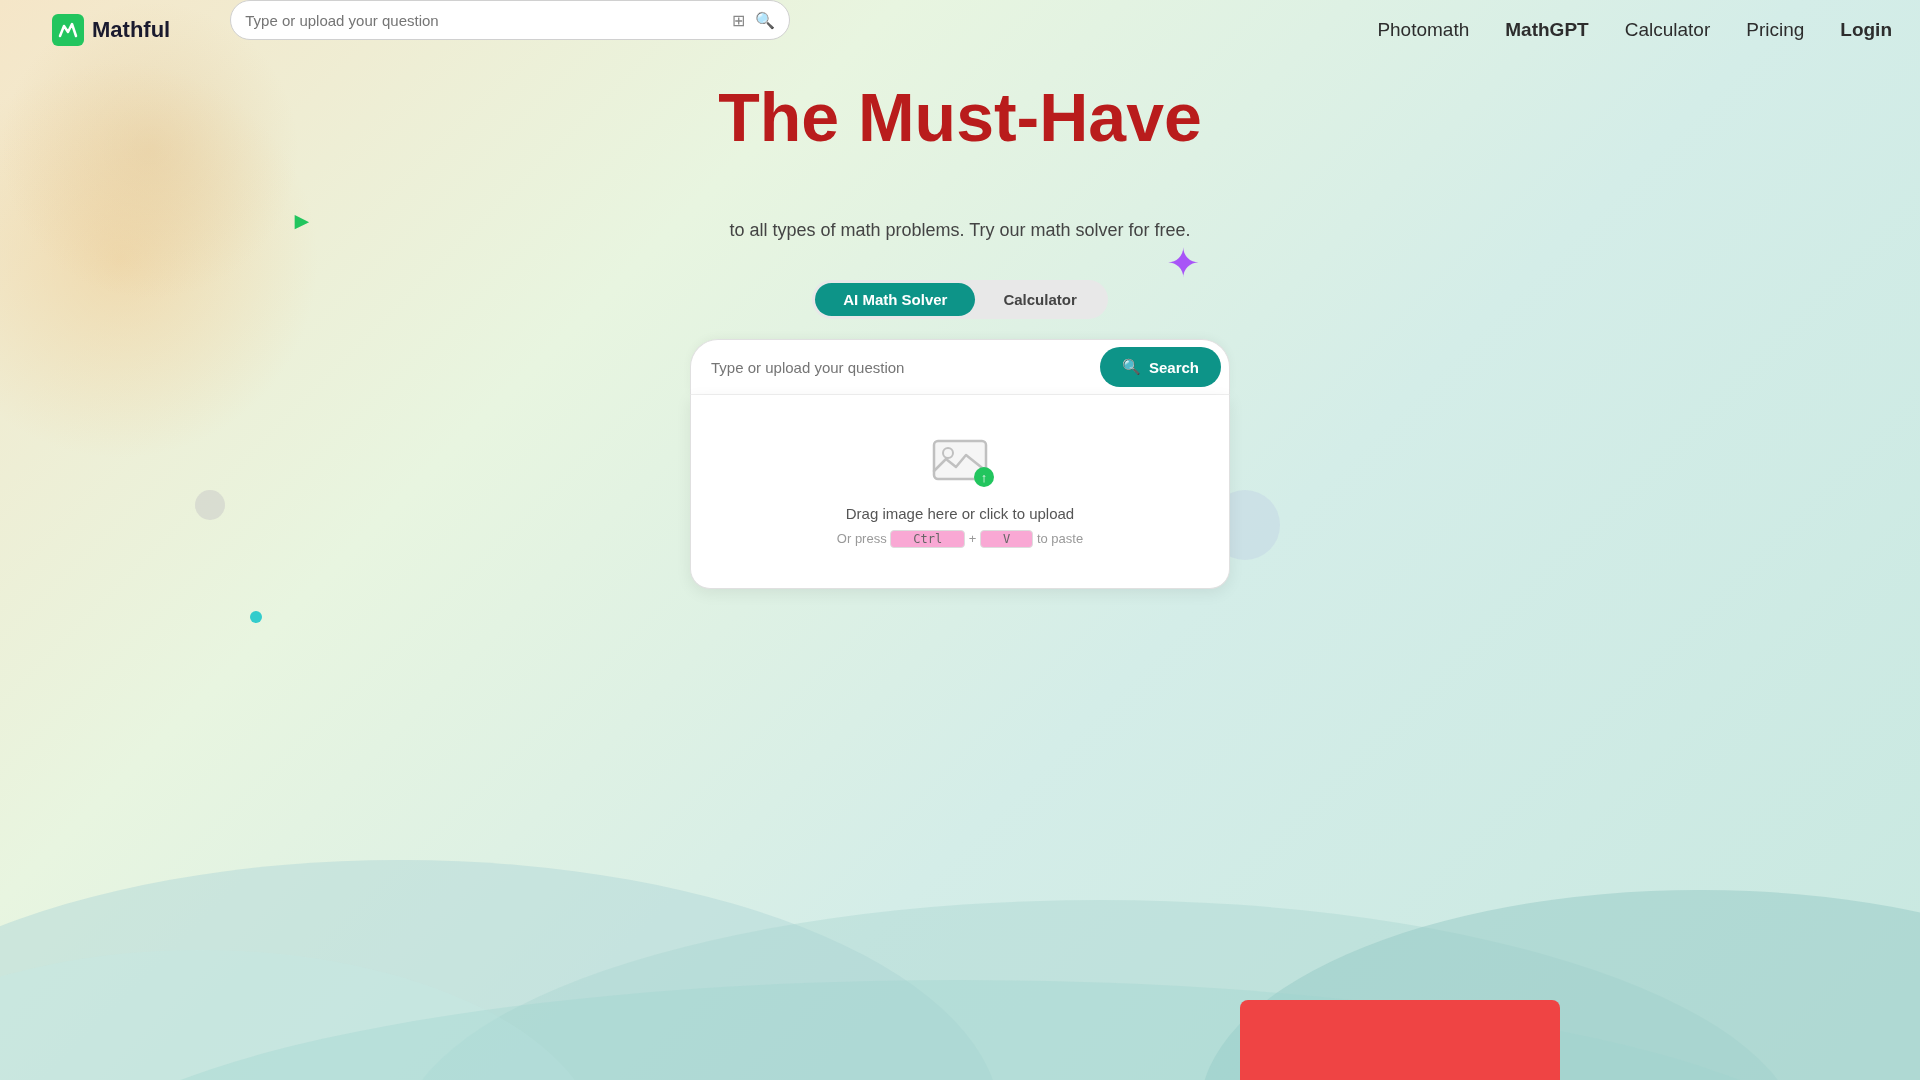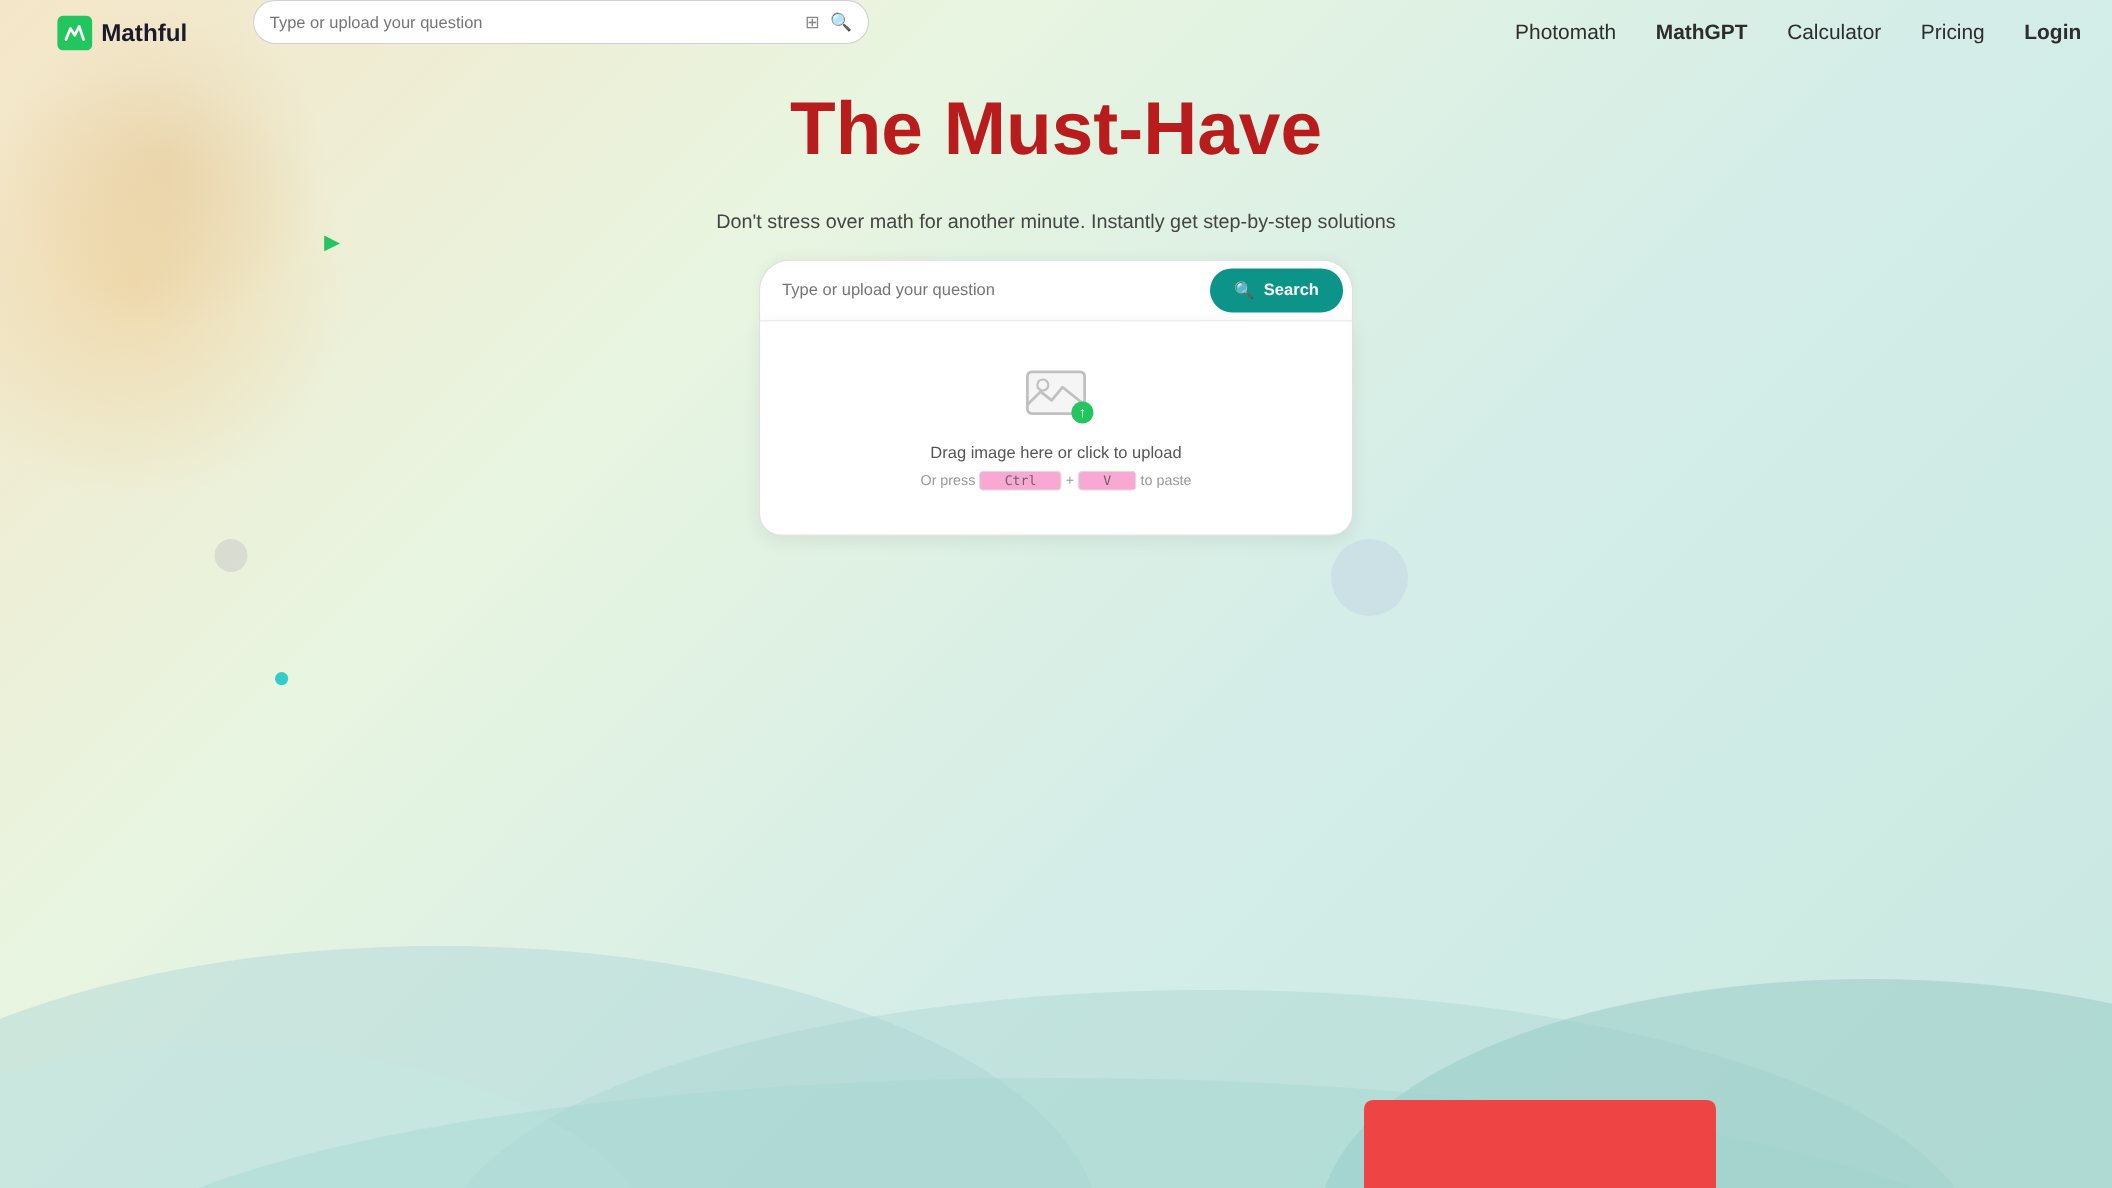--- a/index.html
+++ b/index.html
@@ -388,23 +388,28 @@
     <a class="nav-link">Pricing</a>
     <a class="nav-link login">Login</a>
   </div>
 </nav>
 
 <div class="main">
 
   <h1 class="headline-line1">The Must-Have</h1>
 
   <p class="subtitle">
-    <span>Don't stress over math for another minute. Instantly get step-by-step solutions</span><br>
+    <br>
+    <span>to all types of math problems. Try our math solver for free.</span>
   </p>
 
+  <div class="tabs">
+    <div class="tab active">AI Math Solver</div>
+    <div class="tab inactive">Calculator</div>
+  </div>
 
   <div class="search-upload-wrapper">
 
     <div class="search-row">
       <input type="text" style="flex: 1 1 0%; border: none; outline: none; font-size: 15px; color: rgb(153, 153, 153); background: transparent;" placeholder="Type or upload your question">
       <button class="search-btn">
         <span class="search-btn-icon">🔍</span>
         <span>Search</span>
       </button>
     </div>

